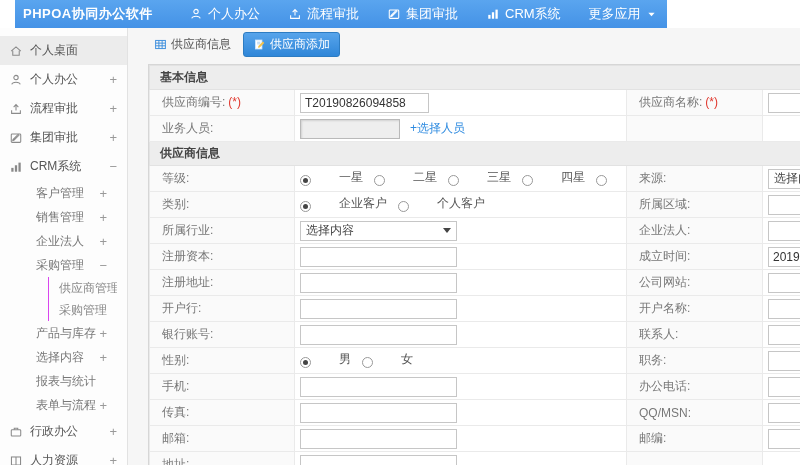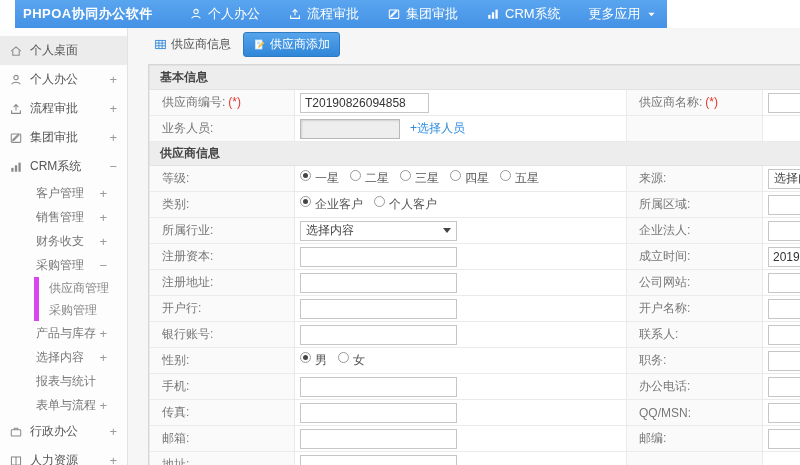--- a/index.html
+++ b/index.html
@@ -25,21 +25,21 @@
     position: absolute; top: 28px; left: 0; width: 128px; bottom: 0;
     background: #fdfdfd; border-right: 1px solid #e2e2e2; padding-top: 8px; overflow: hidden;
   }
   .side-item { height: 29px; display: flex; align-items: center; padding: 0 10px 0 9px; color: #555; cursor: pointer; white-space: nowrap; }
   .side-item.active { background: #ececec; }
   .side-item .icon { display: flex; margin-right: 7px; color: #8a8a8a; flex: none; }
   .side-item .lab { overflow: hidden; }
   .side-item .toggle { margin-left: auto; color: #999; font-size: 13px; padding-left: 3px; }
   .side-item.lvl1 { height: 24px; padding-left: 36px; color: #777; }
   .side-item.lvl1 .toggle { margin-right: 10px; }
-  .sub2-group { border-left: 5px solid #d946ef; margin-left: 34px; }
+  .sub2-group { border-left: 1px solid #d946ef; margin-left: 48px; }
   .side-item.lvl2 { height: 22px; padding-left: 10px; color: #888; }
   
   .content { position: absolute; top: 28px; left: 128px; right: 0; bottom: 0; background: #f6f6f6; overflow: hidden; }
   .tabstrip { height: 32px; display: flex; align-items: center; padding-left: 20px; }
   .tab { display: flex; align-items: center; color: #555; padding: 4px 6px; margin-right: 6px; cursor: pointer; white-space: nowrap; }
   .tab .icon { display: flex; margin-right: 4px; }
   .tab.active {
     background: linear-gradient(#57a4eb, #2f86d8);
     border: 1px solid #2d7cc2; border-radius: 3px; color: #fff; padding: 3px 9px;
   }
@@ -49,21 +49,21 @@
   table.form td { border: 1px solid #eaeaea; height: 26px; overflow: hidden; white-space: nowrap; }
   tr.sec-hdr td { background: #ededed; border-color: #e2e2e2; height: 24px; padding-left: 10px; font-weight: bold; color: #444; }
   td.lbl { background: #fafafa; padding-left: 12px; color: #777; }
   td.fld { background: #fff; padding-left: 5px; }
   .req { color: #e0392f; margin-left: 3px; }
   input.txt { height: 20px; border: 1px solid #c6c6c6; padding: 0 4px; font: inherit; font-size: 12px; color: #333; background: #fff; vertical-align: middle; }
   input.txt.picker { background: #eee; border: 1px solid #b9b9b9; box-shadow: inset 1px 1px 2px rgba(0,0,0,.12); }
   a.link { color: #2f8be0; text-decoration: none; margin-left: 10px; text-align: right; }
   .selbox { display: inline-flex; align-items: center; justify-content: space-between; height: 20px; border: 1px solid #c6c6c6; padding: 0 5px; color: #444; background: #fff; vertical-align: middle; cursor: default; }
   .caret { width: 0; height: 0; border-left: 4px solid transparent; border-right: 4px solid transparent; border-top: 5px solid #444; }
-  .radio { display: inline-flex; align-items: flex-start; margin-right: 11px; cursor: pointer; }
+  .radio { display: inline-flex; align-items: flex-end; margin-right: 11px; cursor: pointer; gap: 24px; }
   .rdot { width: 11px; height: 11px; border: 1px solid #999; border-radius: 50%; margin-right: 4px; position: relative; background: #fff; flex: none; }
   .rdot.sel::after { content: ""; position: absolute; left: 2px; top: 2px; right: 2px; bottom: 2px; background: #444; border-radius: 50%; }
 </style>
 </head>
 <body>
 
 <div class="topbar">
   <div class="logo">PHPOA协同办公软件</div>
   <div class="hamburger">
     <span class="icon"></span>
@@ -168,21 +168,21 @@
     <div>
       <div class="side-item lvl1">
         <span class="lab">客户管理</span>
         <span class="toggle">+</span>
       </div>
       <div class="side-item lvl1">
         <span class="lab">销售管理</span>
         <span class="toggle">+</span>
       </div>
       <div class="side-item lvl1">
-        <span class="lab">财务收支</span>
+        <span class="lab">企业法人</span>
         <span class="toggle">+</span>
       </div>
       <div class="side-item lvl1">
         <span class="lab">采购管理</span>
         <span class="toggle">−</span>
       </div>
       <div class="sub2-group">
         <div class="side-item lvl2">
           <span class="lab">供应商管理</span>
         </div>

